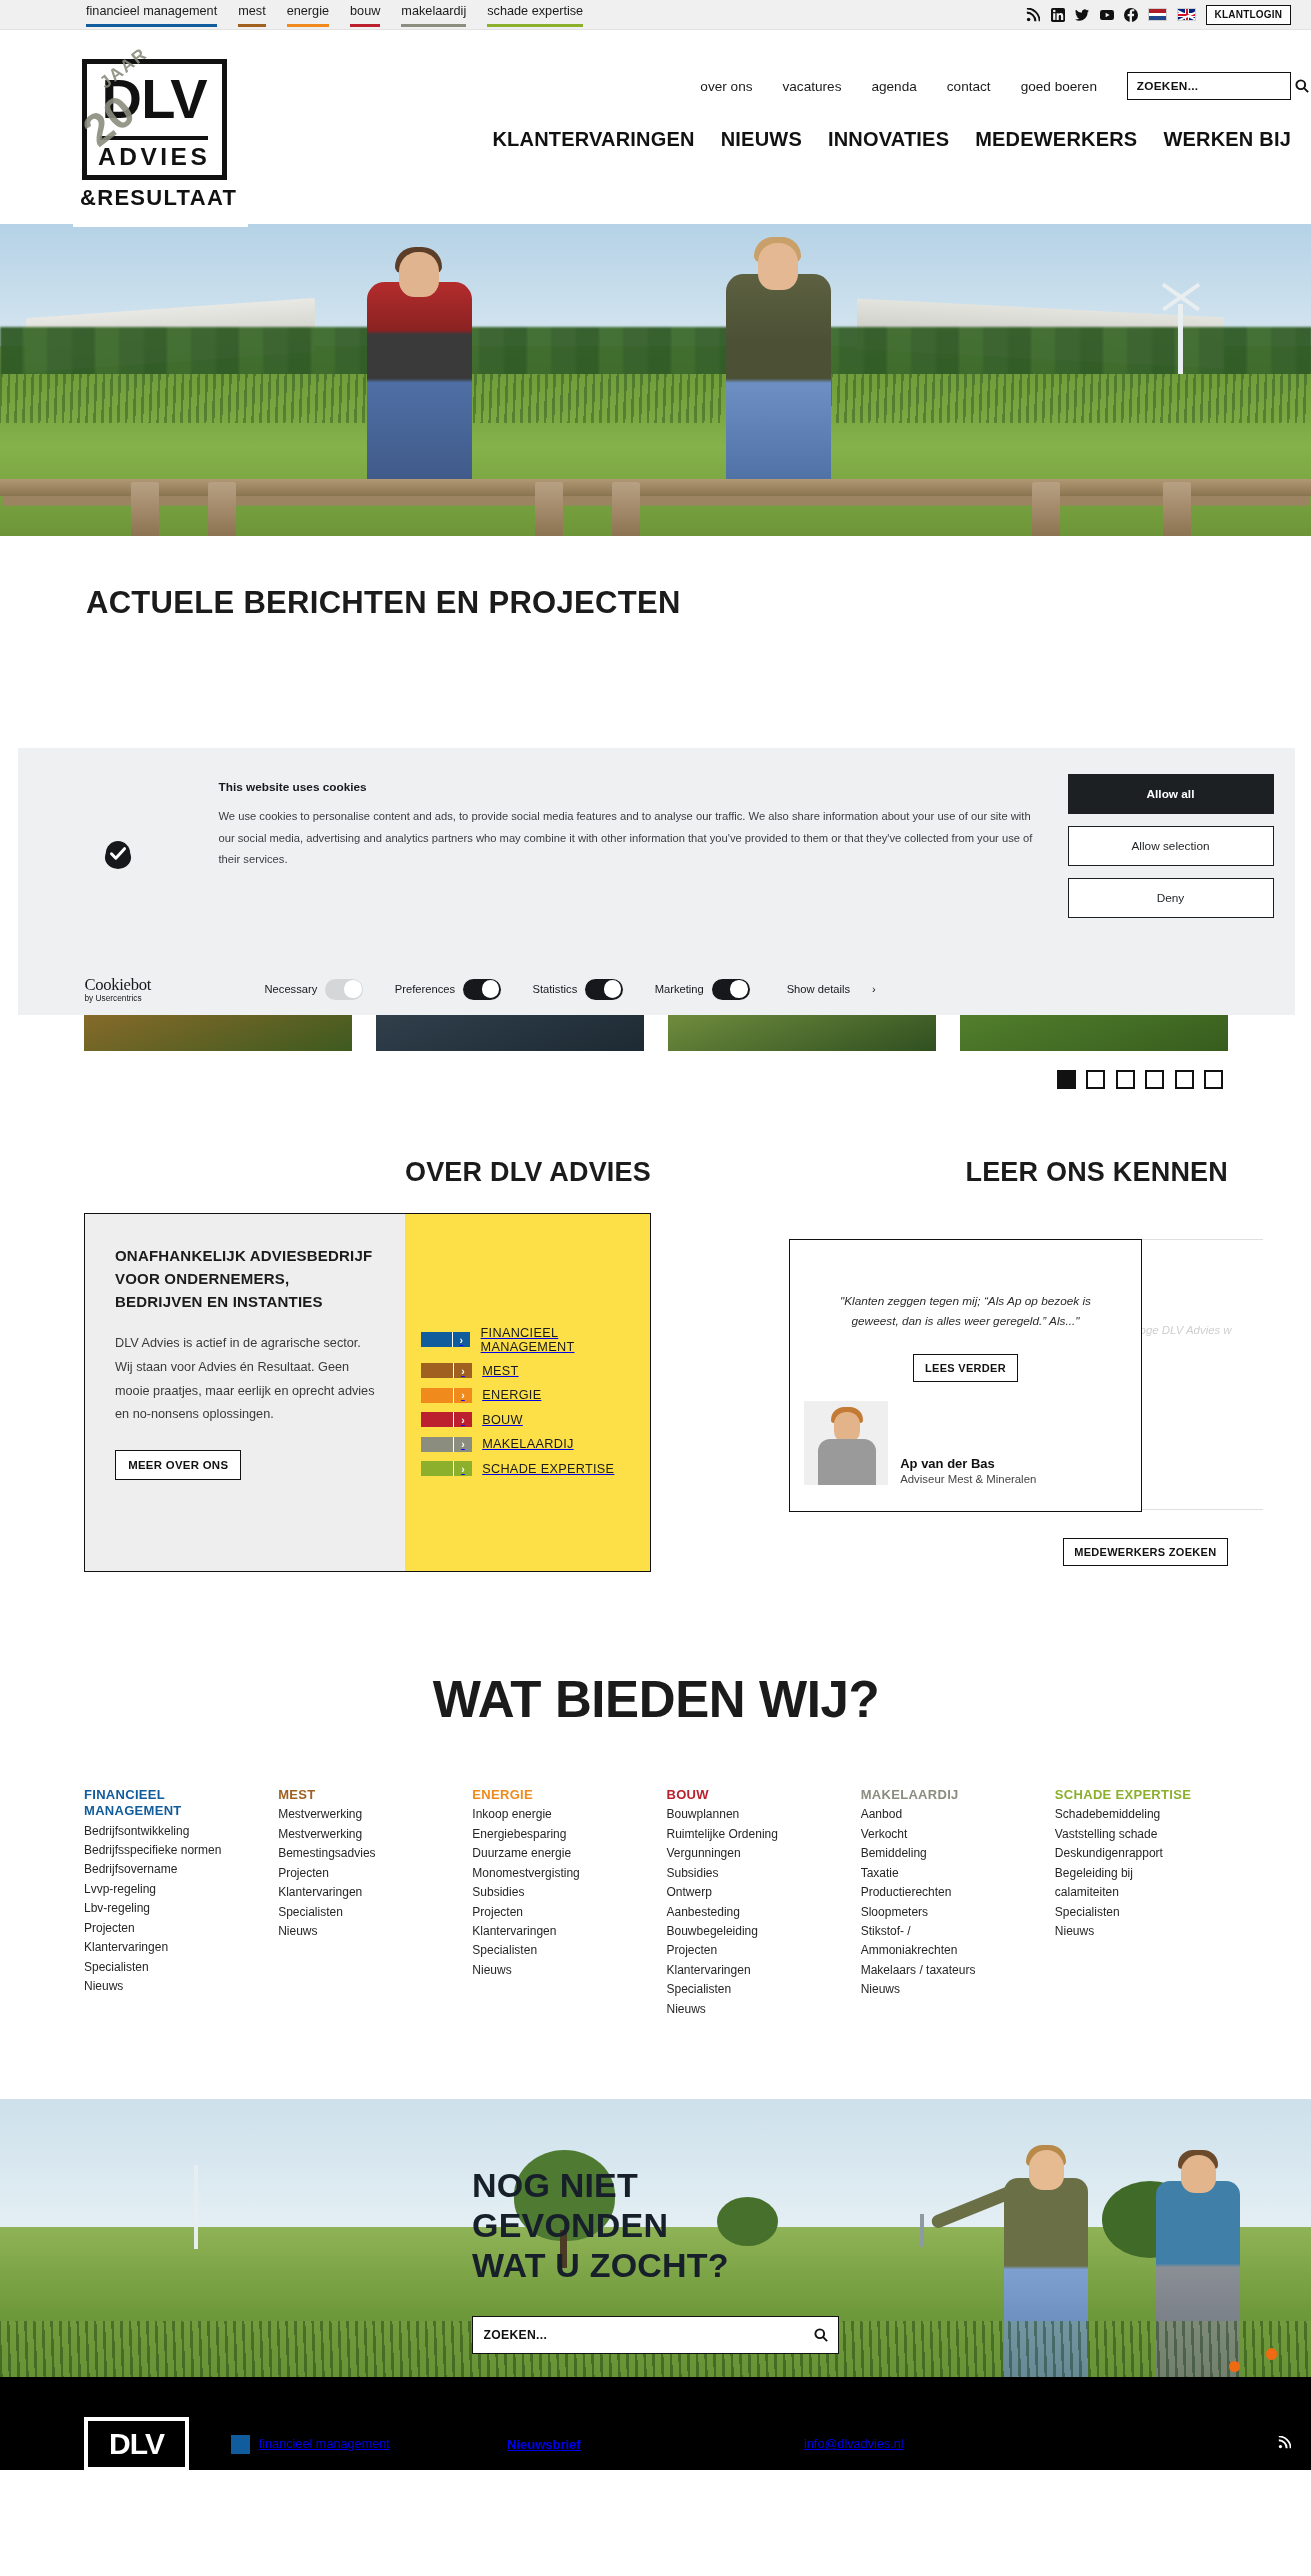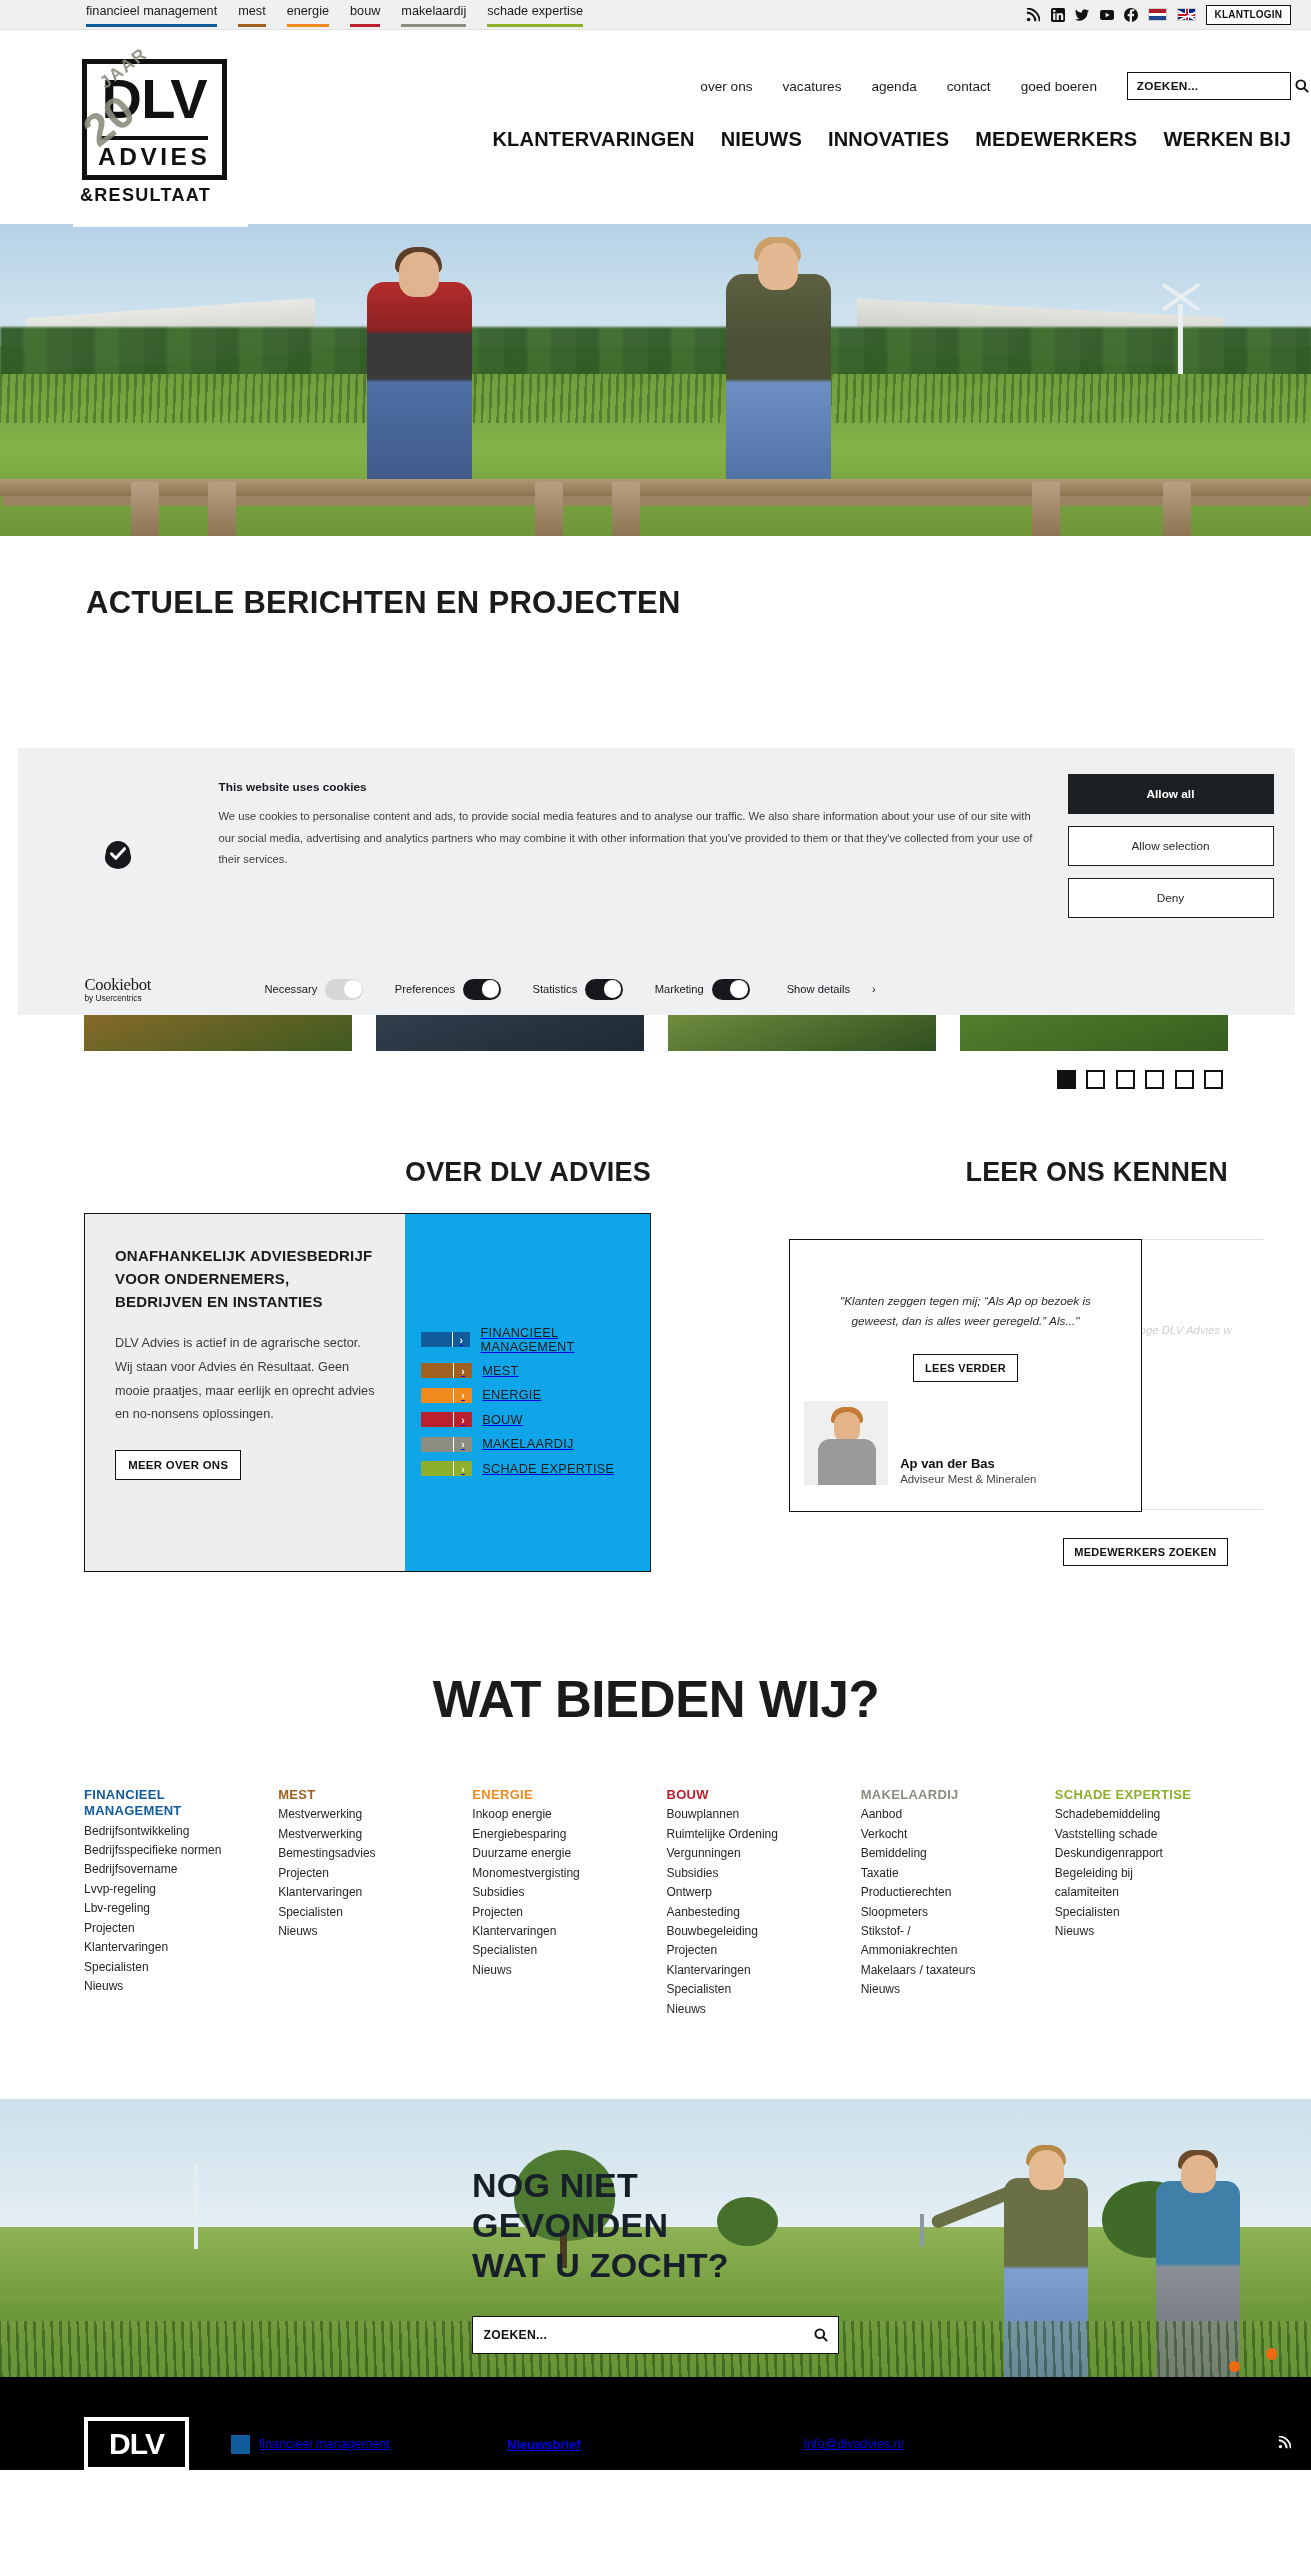--- a/index.html
+++ b/index.html
@@ -116,21 +116,21 @@
     text-align: center; line-height: 70px; color: #111;
     font-family: "Liberation Sans", sans-serif;
   }
   .logo-rule { width: 108px; height: 4.4px; background: #111; margin: 1.7px auto 3.5px; }
   .logo-advies {
     font-size: 24.5px; font-weight: bold; letter-spacing: 3.5px;
     text-align: center; color: #111; line-height: 26px;
   }
   .logo-resultaat {
     position: absolute; left: 7px; top: 133px;
-    font-size: 18px; font-weight: bold; letter-spacing: 1.3px; color: #111;
+    font-size: 22px; font-weight: bold; letter-spacing: 1.3px; color: #111;
   }
   .logo-jaar {
     position: absolute; left: -7px; top: -3.5px;
     width: 105px; height: 96px;
     color: #8b8d7e; z-index: 2;
     transform: rotate(-38deg);
     font-size: 40px; font-weight: bold;
     opacity: .9;
   }
   .logo-jaar .j-num { position: absolute; left: 5.2px; top: 35px; font-size: 45px; }
@@ -273,21 +273,21 @@
   .two-col { display: flex; gap: 26px; margin: 68px 84px 0; }
   .col-l { width: 567px; }
   .col-r { flex: 1; }
   .sec-h {
     font-size: 27px; font-weight: bold; letter-spacing: 0.2px; color: #1b1b1b;
     margin-bottom: 24.5px;
     text-align: right;
   }
   .over-box {
     border: 1.7px solid #111; height: 359px; display: flex;
-    background: #0ea5e9;
+    background: #fde047;
   }
   .over-left { width: 320px; background: #eeeeee; padding: 31.5px 30px 0 30px; }
   .over-left h3 {
     font-size: 15px; font-weight: bold; line-height: 1.52; letter-spacing: 0.2px;
     color: #1b1b1b; margin-bottom: 19px;
   }
   .over-left p { font-size: 12.7px; line-height: 1.86; color: #3a3a3a; margin-bottom: 23px; }
   .btn-outline {
     display: inline-block; border: 1.7px solid #111; background: #fff;
     padding: 7.9px 12.2px; font-size: 11.4px; font-weight: bold; letter-spacing: 0.3px;

